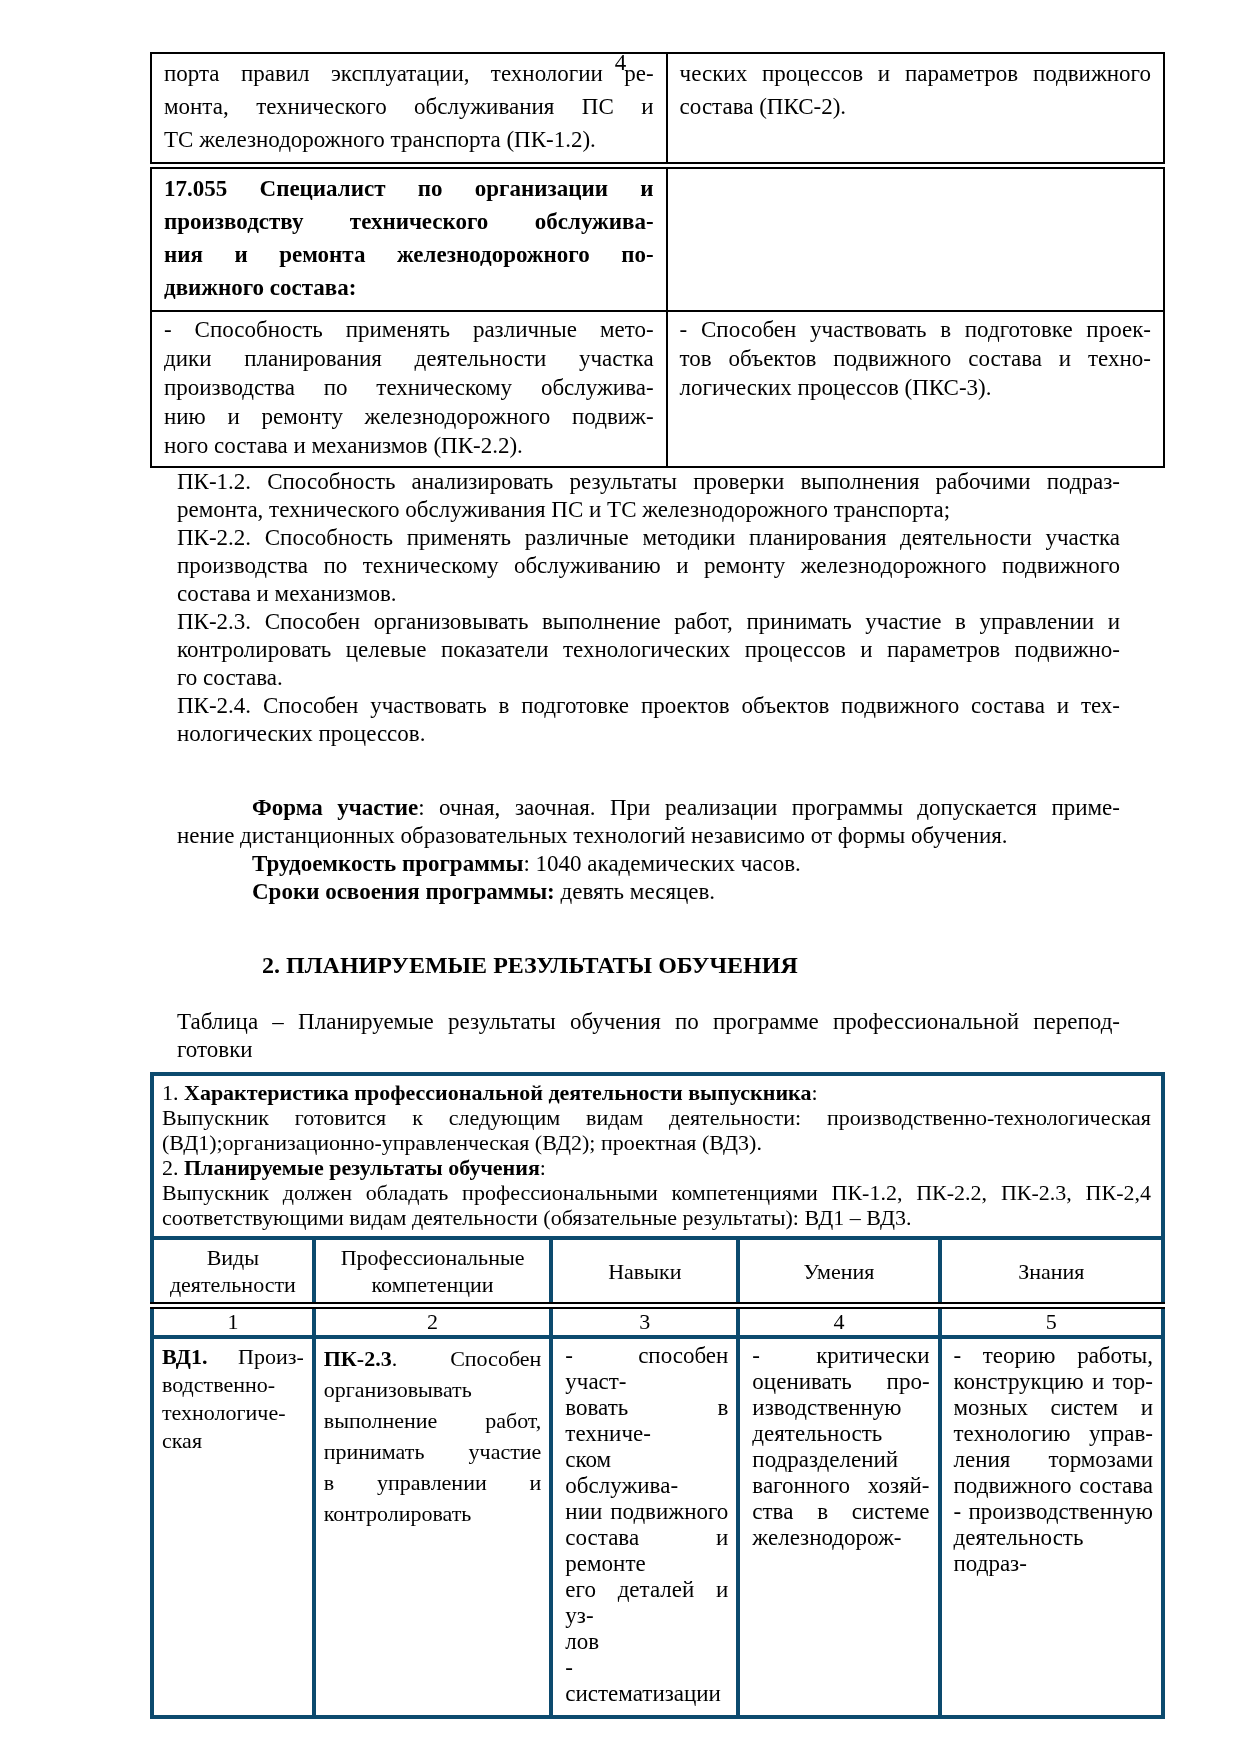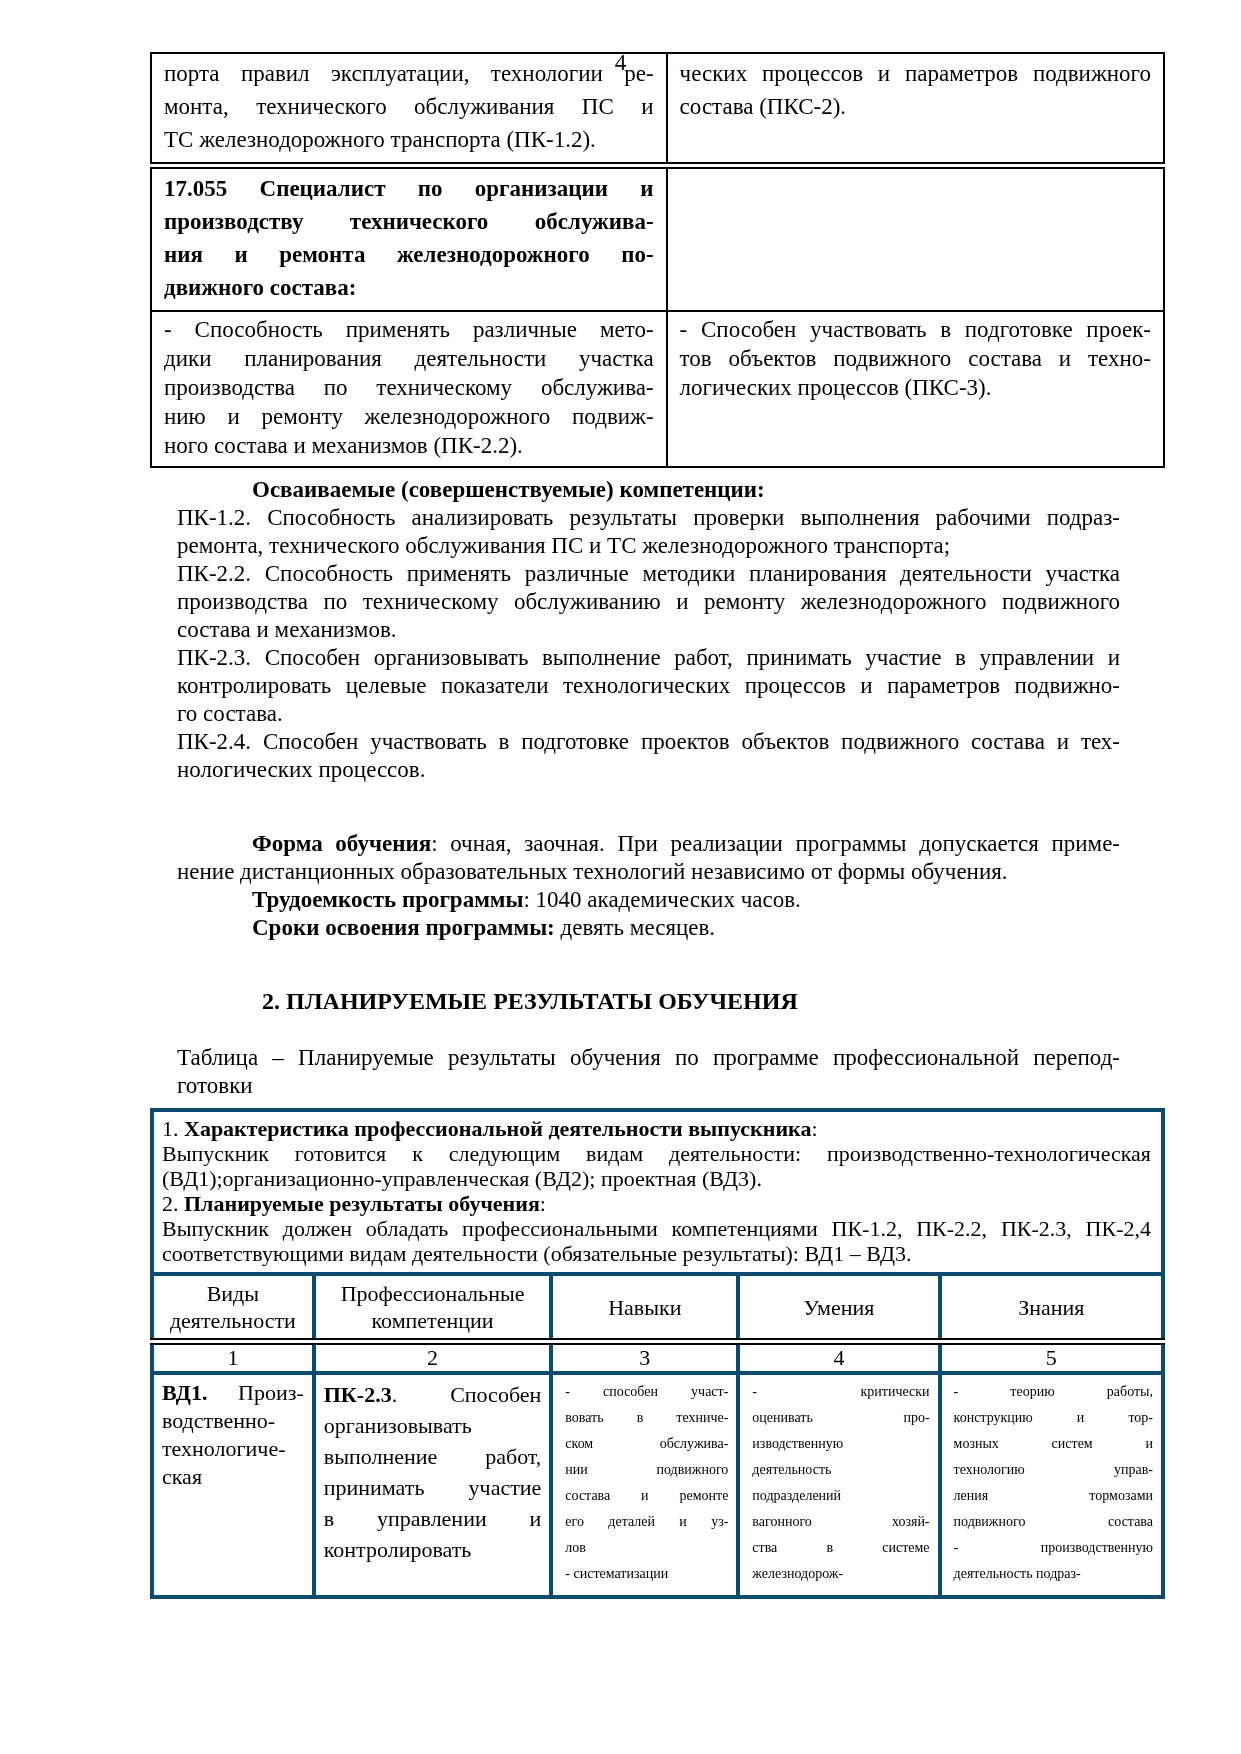--- a/index.html
+++ b/index.html
@@ -48,21 +48,21 @@
   .t2 .intro-cell { font-size:22px; line-height:25px; padding:4px 10px 6px 8px; }
   .t2 .intro-cell .ipara { margin:0; }
   .t2 .headrow td {
     font-size:22px; line-height:27px; text-align:center; vertical-align:middle;
     padding:4px 4px; border-bottom:7px double #000;
   }
   .t2 .numrow td { font-size:22px; line-height:24px; text-align:center; padding:1px 2px; }
   .t2 .datarow td { padding:4px 8px 8px 8px; }
   .t2 .datarow .c1 { font-size:22px; line-height:28px; }
   .t2 .datarow .c2 { font-size:22px; line-height:31px; }
-  .t2 .datarow .c3, .t2 .datarow .c4, .t2 .datarow .c5 { font-size:14px; line-height:26px;padding-left:12px; }
+  .t2 .datarow .c3, .t2 .datarow .c4, .t2 .datarow .c5 { font-size:23px; line-height:26px;padding-left:12px; }
   b.inlb { font-weight:bold; }
 </style>
 </head>
 <body>
 
 <div class="pagenum" data-bind="page_number">4</div>
 
 <div class="page">
 
   <table class="t1">
@@ -101,21 +101,20 @@
           </td>
       <td data-bind-lines="table1.r3c2">
             <div class="jline">- Способен участвовать в подготовке проек-</div>
             <div class="jline">тов объектов подвижного состава и техно-</div>
             <div class="jline">логических процессов (ПКС-3).</div>
           </td>
     </tr>
   </tbody>
     </table>
 
-  <div class="bodytext osv" data-bind="competencies.heading">Осваиваемые (совершенствуемые) компетенции:</div>
   <div class="bodytext" data-bind-lines="competencies.pk12">
       <div class="jline">ПК-1.2. Способность анализировать результаты проверки выполнения рабочими подраз-</div>
       <div class="jline">ремонта, технического обслуживания ПС и ТС железнодорожного транспорта;</div>
     </div>
   <div class="bodytext" data-bind-lines="competencies.pk22">
       <div class="jline">ПК-2.2. Способность применять различные методики планирования деятельности участка</div>
       <div class="jline">производства по техническому обслуживанию и ремонту железнодорожного подвижного</div>
       <div class="jline">состава и механизмов.</div>
     </div>
   <div class="bodytext" data-bind-lines="competencies.pk23">
@@ -123,21 +122,21 @@
       <div class="jline">контролировать целевые показатели технологических процессов и параметров подвижно-</div>
       <div class="jline">го состава.</div>
     </div>
   <div class="bodytext" data-bind-lines="competencies.pk24">
       <div class="jline">ПК-2.4. Способен участвовать в подготовке проектов объектов подвижного состава и тех-</div>
       <div class="jline">нологических процессов.</div>
     </div>
 
   <div class="program-block">
     <div class="info-line">
-      <div class="jline lead"><b class="inlb" data-bind="program.forma_bold">Форма обучения</b><span data-bind="program.forma_rest">: очная, заочная. При реализации программы допускается приме-</span></div>
+      <div class="jline lead"><b class="inlb" data-bind="program.forma_bold">Форма участие</b><span data-bind="program.forma_rest">: очная, заочная. При реализации программы допускается приме-</span></div>
       <div data-bind="program.forma_line2">нение дистанционных образовательных технологий независимо от формы обучения.</div>
     </div>
     <div class="info-line">
       <div class="lead"><b class="inlb" data-bind="program.trud_bold">Трудоемкость программы</b><span data-bind="program.trud_rest">: 1040 академических часов.</span></div>
     </div>
     <div class="info-line">
       <div class="lead"><b class="inlb" data-bind="program.sroki_bold">Сроки освоения программы:</b><span data-bind="program.sroki_rest"> девять месяцев.</span></div>
     </div>
   </div>
 

